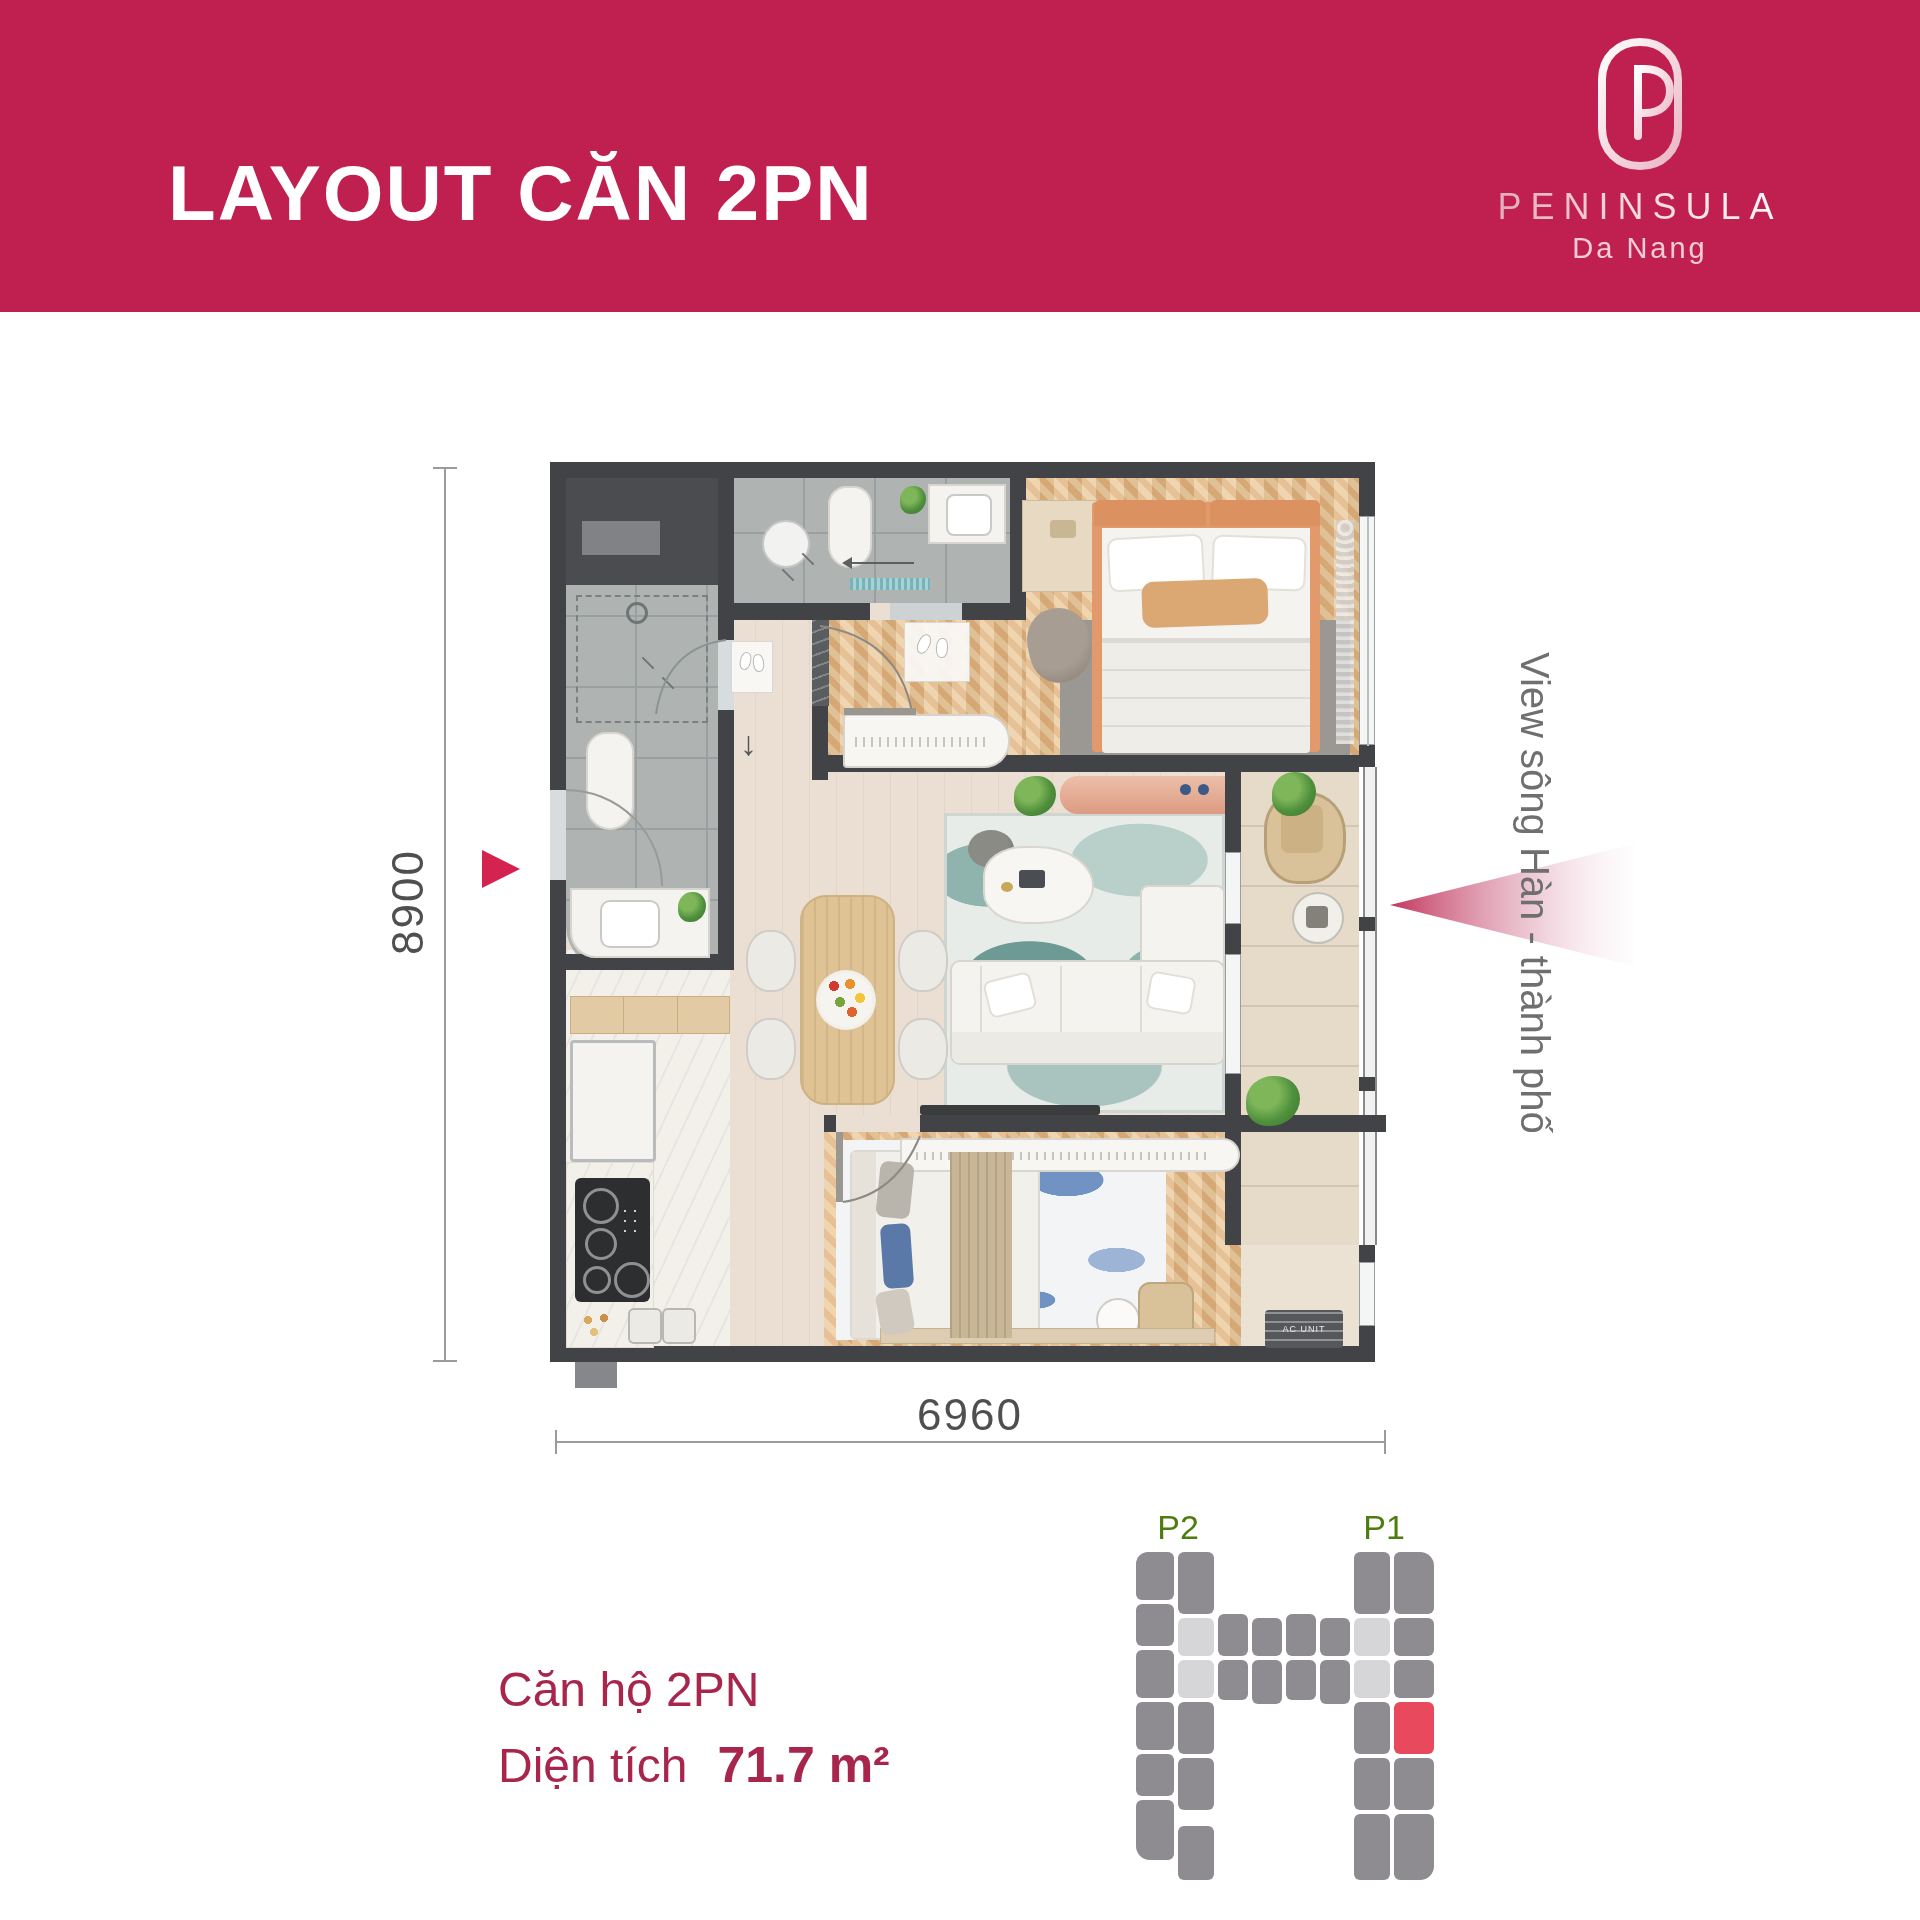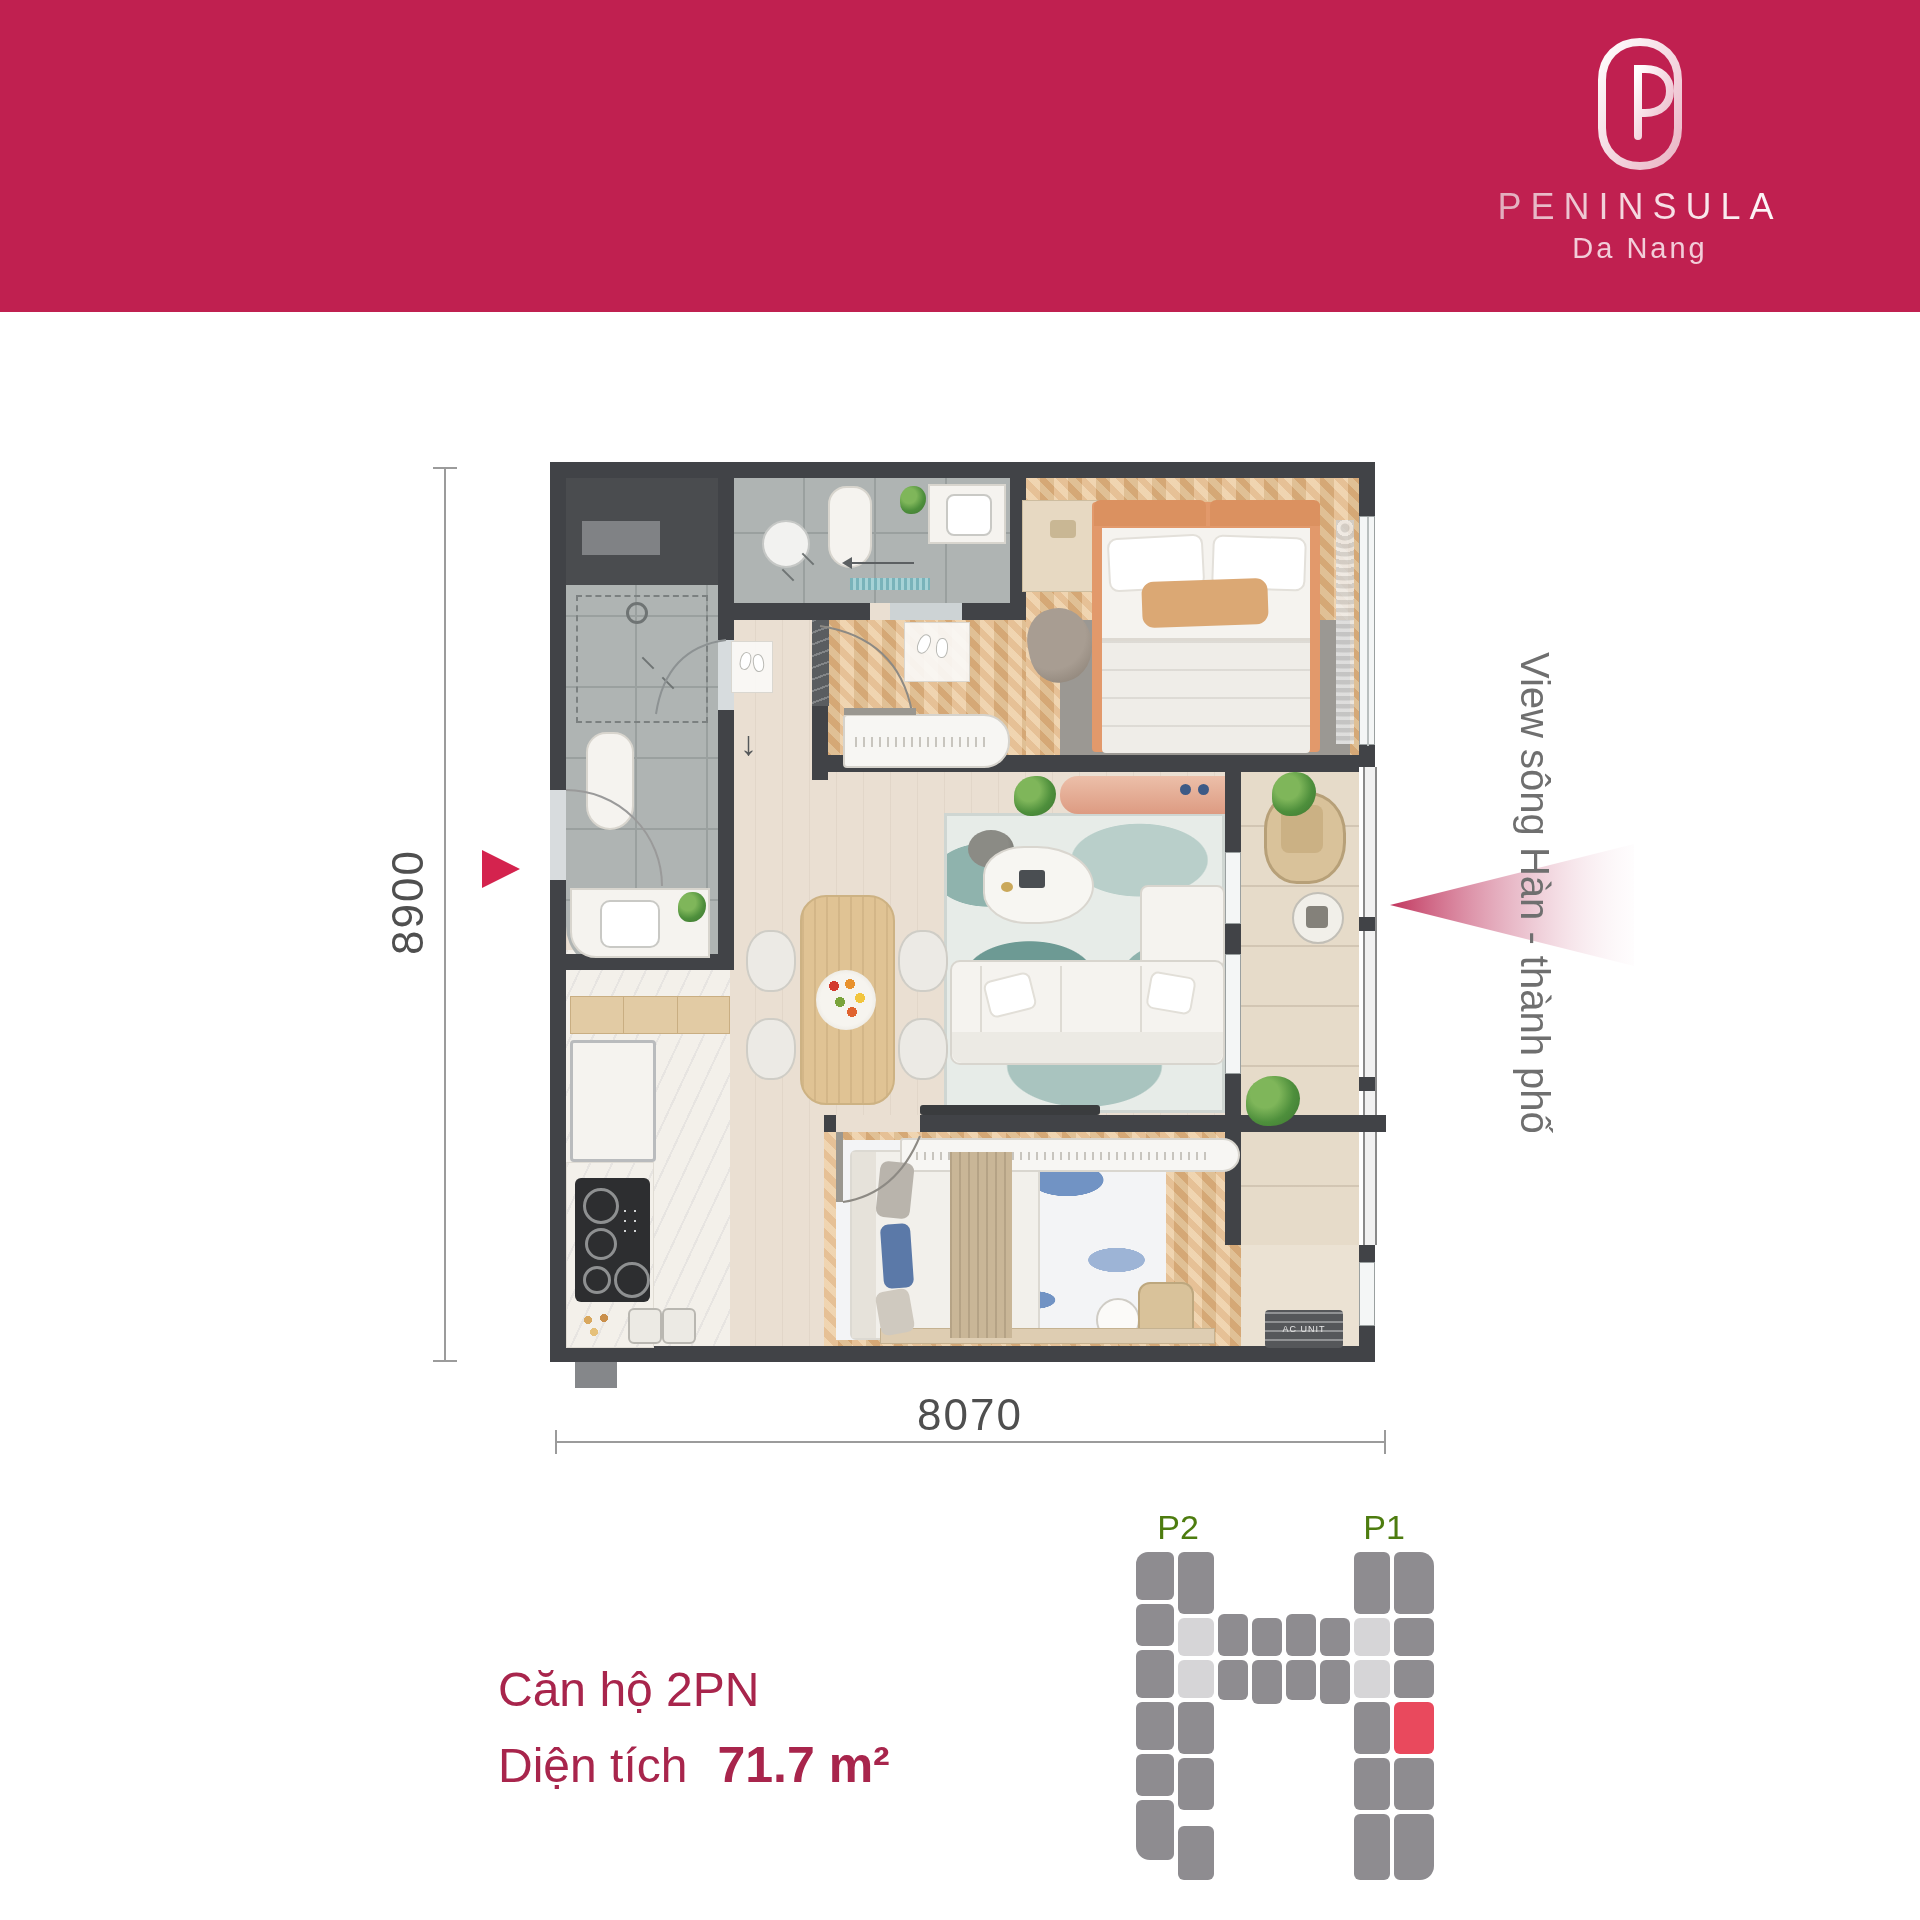--- a/index.html
+++ b/index.html
@@ -45,20 +45,21 @@
   #unit-area b{font-size:50px;}
   #view-label{left:1512px;top:652px;height:560px;writing-mode:vertical-rl;font-size:40px;color:#6f6f6f;z-index:6;}
   .kp-label{position:absolute;font-size:34px;color:#4d7c0f;}
 </style>
 </head>
 <body>
 
 <div id="page">
 
   <div class="abs" id="banner" style="background: rgb(192, 32, 80);">
+    <div class="abs" id="banner-title">LAYOUT CĂN 2PN</div>
     <div class="abs" id="logo">
       <svg class="abs" style="left:134px;top:0;" width="92" height="136" viewBox="0 0 92 136">
         <defs>
           <linearGradient id="lgmark" x1="0" y1="0" x2="1" y2="1">
             <stop offset="0" stop-color="#ffffff"></stop>
               <stop offset="1" stop-color="#eab4c5"></stop>
           </linearGradient>
         </defs>
         <path d="M46 6 C68 6 84 21 84 44 L84 92 C84 115 68 130 46 130 C24 130 8 115 8 92 L8 44 C8 21 24 6 46 6 Z" fill="none" stroke="url(#lgmark)" stroke-width="8"></path>
         <path d="M44 100 L44 33 L51 33 C67 33 76 42 76 55 C76 68 67 77 51 77 L44 77" fill="none" stroke="url(#lgmark)" stroke-width="8" stroke-linecap="round"></path>
@@ -69,21 +70,21 @@
   </div>
 
   <div class="dimline" style="left:444px;top:468px;width:2px;height:894px;"></div>
   <div class="dimline" style="left:433px;top:467px;width:24px;height:2px;"></div>
   <div class="dimline" style="left:433px;top:1360px;width:24px;height:2px;"></div>
   <div class="dimtext" style="left:308px;top:877px;width:200px;text-align:center;transform:rotate(-90deg);">8900</div>
 
   <div class="dimline" style="left:556px;top:1441px;width:830px;height:2px;"></div>
   <div class="dimline" style="left:555px;top:1430px;width:2px;height:24px;"></div>
   <div class="dimline" style="left:1384px;top:1430px;width:2px;height:24px;"></div>
-  <div class="dimtext" style="left:870px;top:1390px;width:200px;text-align:center;">8070</div>
+  <div class="dimtext" style="left:870px;top:1390px;width:200px;text-align:center;">6960</div>
 
   <div class="abs" style="left:482px;top:850px;width:0;height:0;border-top:19px solid transparent;border-bottom:19px solid transparent;border-left:38px solid #D4234E;z-index:6;"></div>
 
   <svg class="abs" style="left:1388px;top:840px;z-index:4;" width="250" height="130">
     <defs>
       <linearGradient id="lgarrow" x1="0" y1="0" x2="1" y2="0">
         <stop offset="0" stop-color="#BE2B55" stop-opacity="0.95"></stop>
         <stop offset="0.55" stop-color="#D887A0" stop-opacity="0.5"></stop>
         <stop offset="1" stop-color="#F5E2E9" stop-opacity="0.08"></stop>
       </linearGradient>

